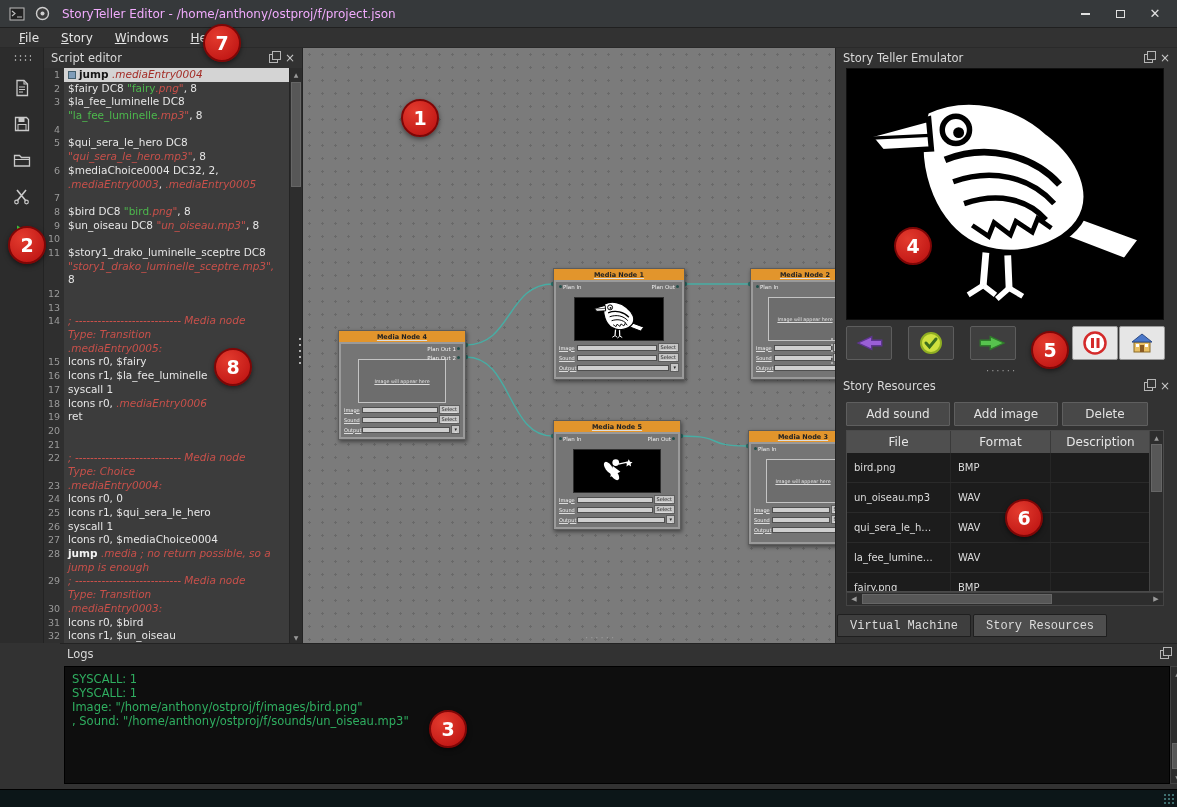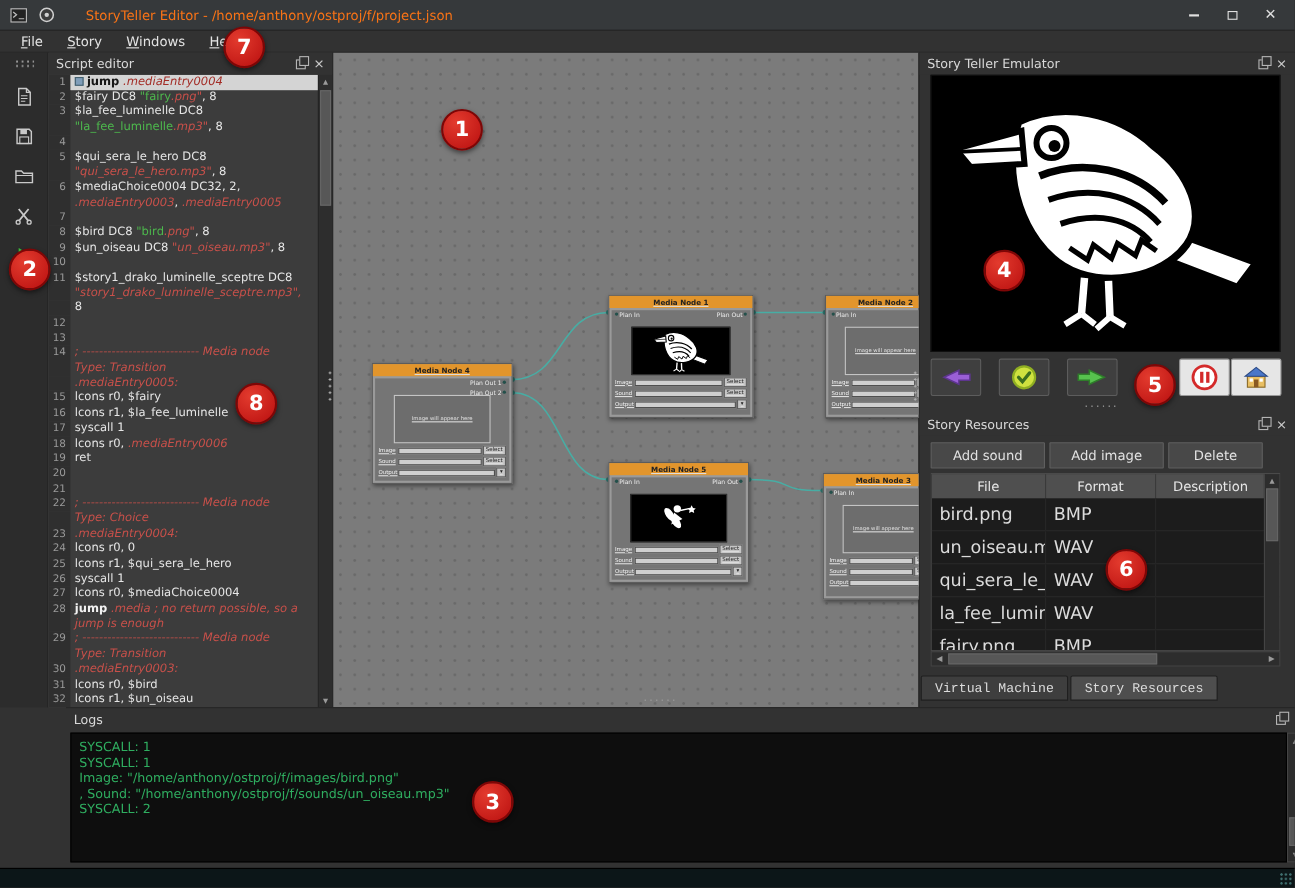--- a/index.html
+++ b/index.html
@@ -4,21 +4,21 @@
 <style>
 *{margin:0;padding:0;box-sizing:border-box;}
 html,body{width:1177px;height:807px;overflow:hidden;background:#2a2a2a;
   font-family:"DejaVu Sans","Liberation Sans",sans-serif;user-select:none;}
 #app{position:relative;width:1177px;height:807px;background:#323232;color:#ddd;}
 
 
 .titlebar{position:absolute;left:0;top:0;width:100%;height:28px;background:#36393b;
   border-bottom:1px solid #202020;display:flex;align-items:center;gap:7px;padding:0 8px;}
 .tb-icon{width:18px;height:18px;display:flex;align-items:center;justify-content:center;}
-.title-text{font-size:12px;color:#f97316;margin-left:20px;flex:1;white-space:nowrap;}
+.title-text{font-size:12px;color:#f0abfc;margin-left:4px;flex:1;white-space:nowrap;}
 .win-btn{width:28px;height:20px;display:flex;align-items:center;justify-content:center;color:#e0e0e0;font-size:13px;}
 .glyph-min{width:9px;height:2px;background:#e0e0e0;display:inline-block;}
 .glyph-max{width:9px;height:8px;border:1.5px solid #e0e0e0;display:inline-block;}
 
 
 .menubar{position:absolute;left:0;top:28px;width:100%;height:20px;background:#323232;
   border-bottom:1px solid #2a2a2a;display:flex;align-items:center;padding-left:10px;gap:4px;}
 .menu-item{padding:1px 9px;font-size:12px;color:#e4e4e4;}
 .menu-item u{text-decoration:underline;}
 
@@ -83,21 +83,21 @@
 .res-header{position:absolute;left:0;top:328px;width:100%;}
 .res-buttons{position:absolute;left:10px;top:354px;width:318px;display:flex;gap:4px;}
 .res-btn{height:24px;background:#484848;border:1px solid #5f5f5f;color:#e2e2e2;font-size:12px;
   display:flex;align-items:center;justify-content:center;border-radius:1px;}
 .res-btn.b0,.res-btn.b1{width:104px;} .res-btn.b2{width:86px;}
 .res-table{position:absolute;left:10px;top:382px;width:318px;height:162px;background:#1c1c1c;border:1px solid #4a4a4a;overflow:hidden;}
 .res-thead{display:flex;height:22px;background:#4f4f4f;}
 .res-hcell{font-size:12px;color:#e6e6e6;display:flex;align-items:center;justify-content:center;border-right:1px solid #3a3a3a;}
 .res-hcell:nth-child(1){width:104px;} .res-hcell:nth-child(2){width:100px;} .res-hcell:nth-child(3){width:100px;}
 .res-row{display:flex;height:30px;border-bottom:1px solid #2a2a2a;}
-.res-cell{font-size:16px;color:#dcdcdc;display:flex;align-items:center;padding-left:7px;border-right:1px solid #262626;white-space:nowrap;overflow:hidden;}
+.res-cell{font-size:10px;color:#dcdcdc;display:flex;align-items:center;padding-left:7px;border-right:1px solid #262626;white-space:nowrap;overflow:hidden;}
 .res-cell:nth-child(1){width:104px;} .res-cell:nth-child(2){width:100px;} .res-cell:nth-child(3){width:100px;}
 .res-vscroll{position:absolute;right:0;top:0;width:14px;height:100%;background:#2d2d2d;border-left:1px solid #444;}
 .res-vscroll .sb-handle{top:13px;height:48px;}
 .res-hscroll{position:absolute;left:10px;top:544px;width:318px;height:14px;background:#2d2d2d;border:1px solid #444;display:flex;align-items:center;}
 .hs-arrow{width:14px;height:100%;display:flex;align-items:center;justify-content:center;font-size:7px;color:#9a9a9a;}
 .hs-handle{width:190px;height:10px;background:#575757;border:1px solid #666;margin-left:1px;}
 .hs-spacer{flex:1;}
 .res-tabs{position:absolute;left:1px;top:566px;display:flex;gap:2px;font-family:Liberation Mono, monospace;}
 .res-tab{height:23px;padding:0 12px;background:#3e3e3e;border:1px solid #1f1f1f;color:#dcdcdc;font-size:12px;
   display:flex;align-items:center;border-radius:2px 2px 0 0;}
@@ -531,21 +531,20 @@
       <span class="dock-icons">
         <span class="icon-float"></span>
         <span class="icon-close">×</span>
       </span>
     </div>
     <div class="console" id="log-lines">
         <div class="log-line">SYSCALL: 1</div>
         <div class="log-line">SYSCALL: 1</div>
         <div class="log-line">Image: "/home/anthony/ostproj/f/images/bird.png"</div>
         <div class="log-line">, Sound: "/home/anthony/ostproj/f/sounds/un_oiseau.mp3"</div>
-        <div class="log-line">SYSCALL: 2</div>
       </div>
     <div class="log-vscroll">
       <div class="sb-arrow">▲</div>
       <div class="sb-handle"></div>
       <div class="sb-arrow down">▼</div>
     </div>
   </div>
 
   <div class="statusbar">
     <div class="grip"></div>

